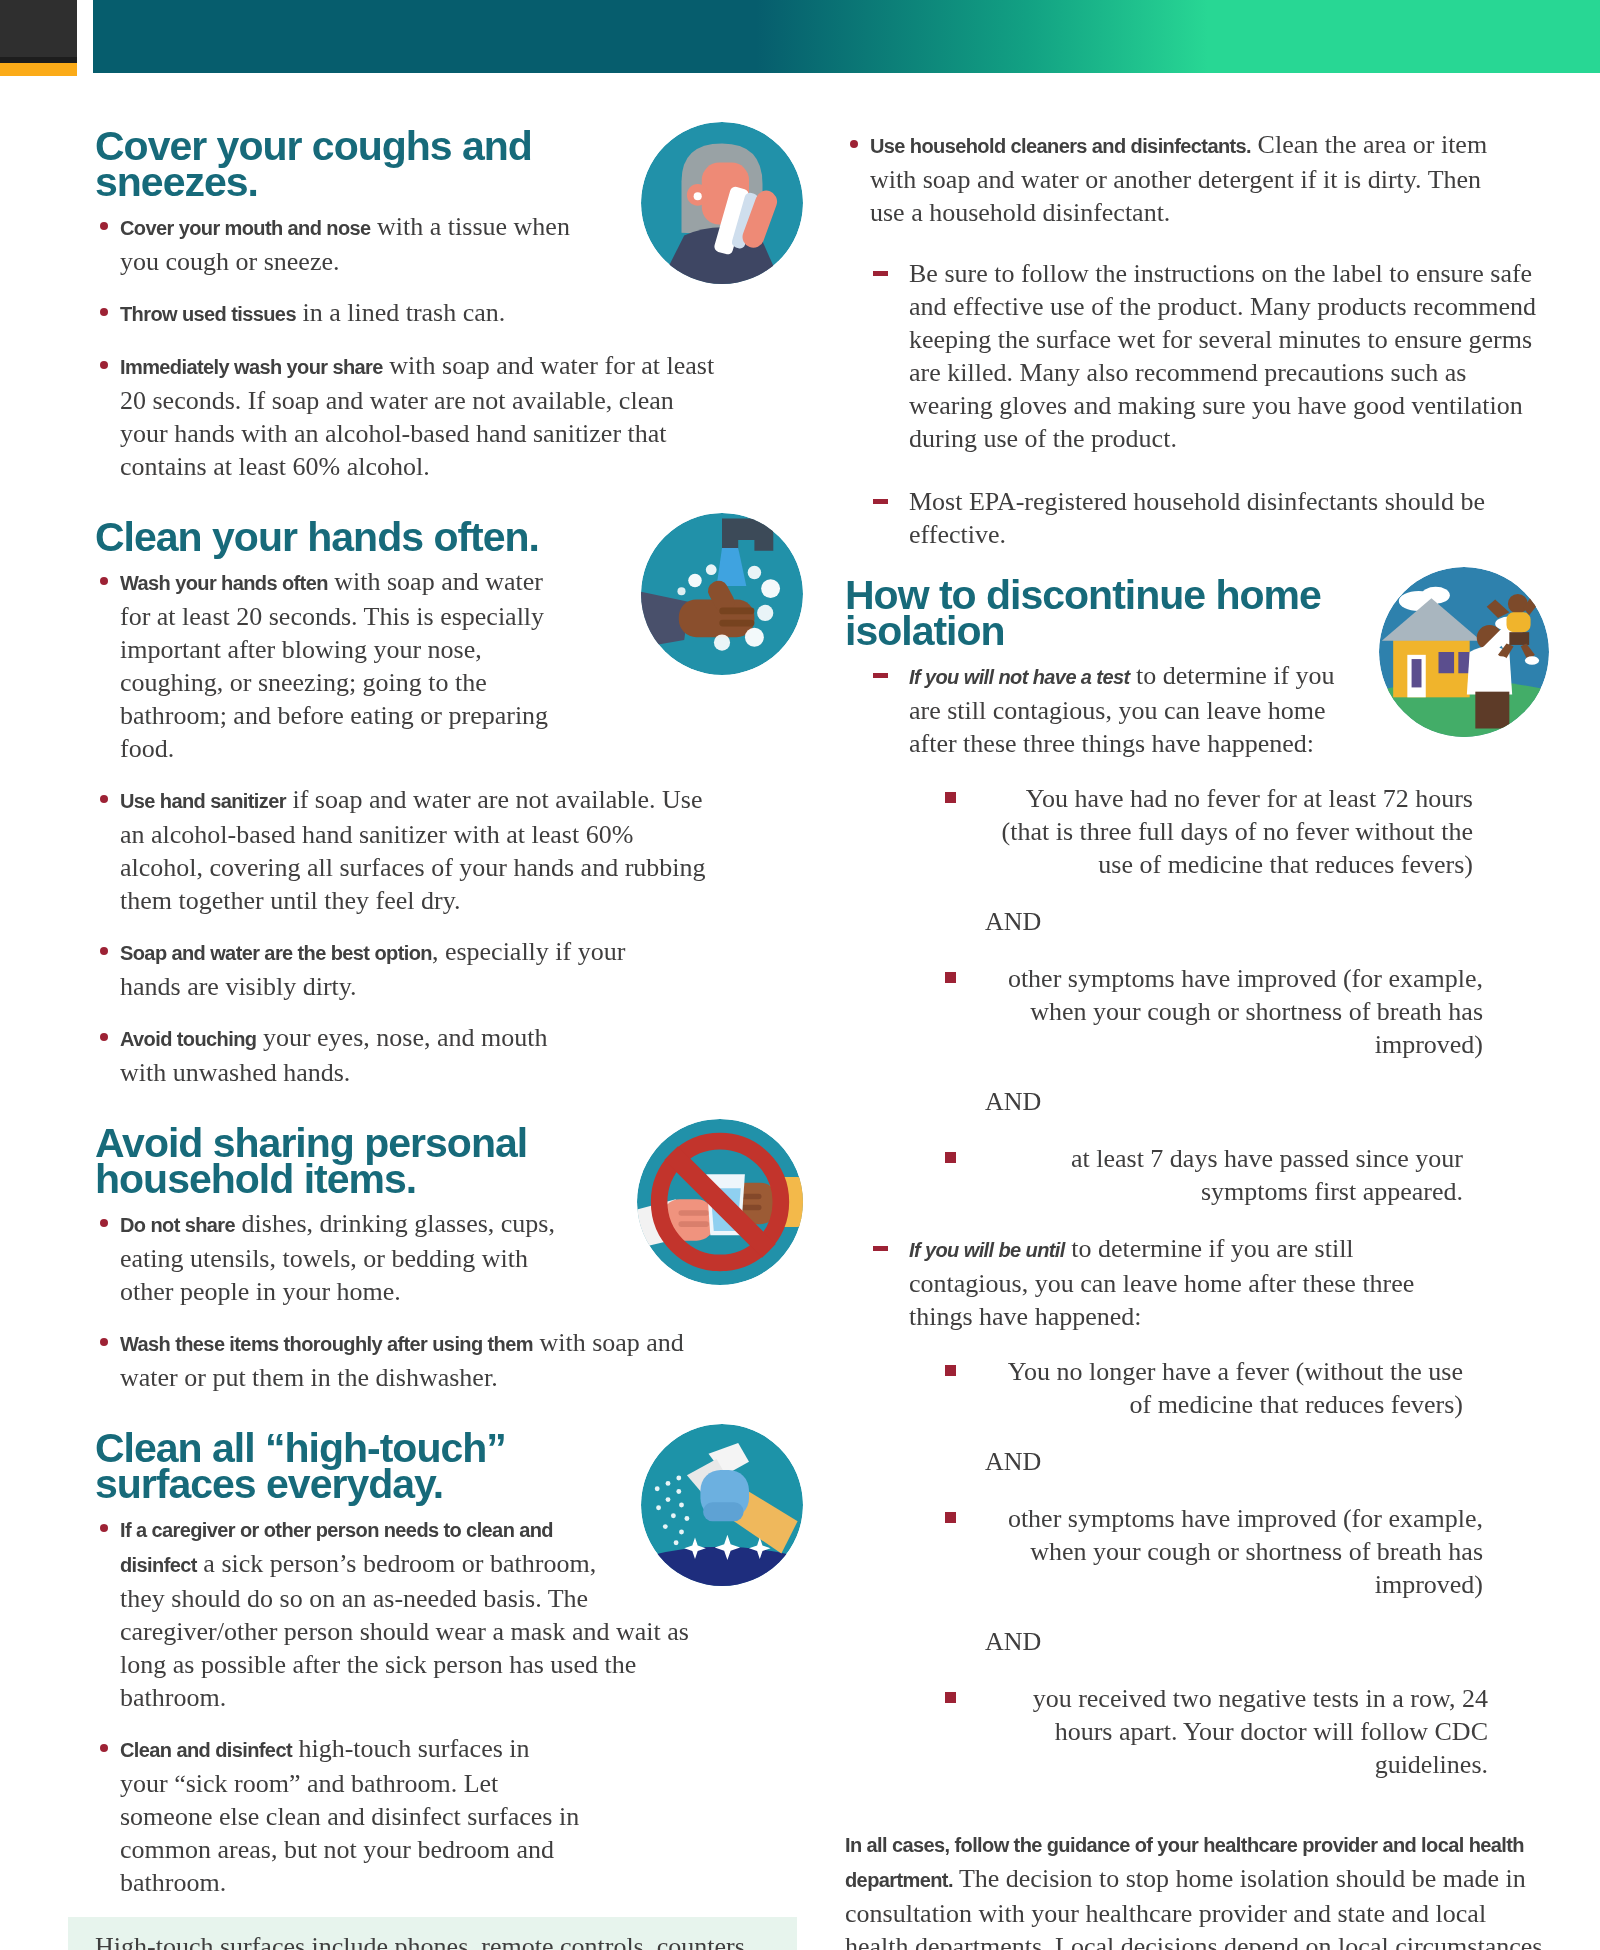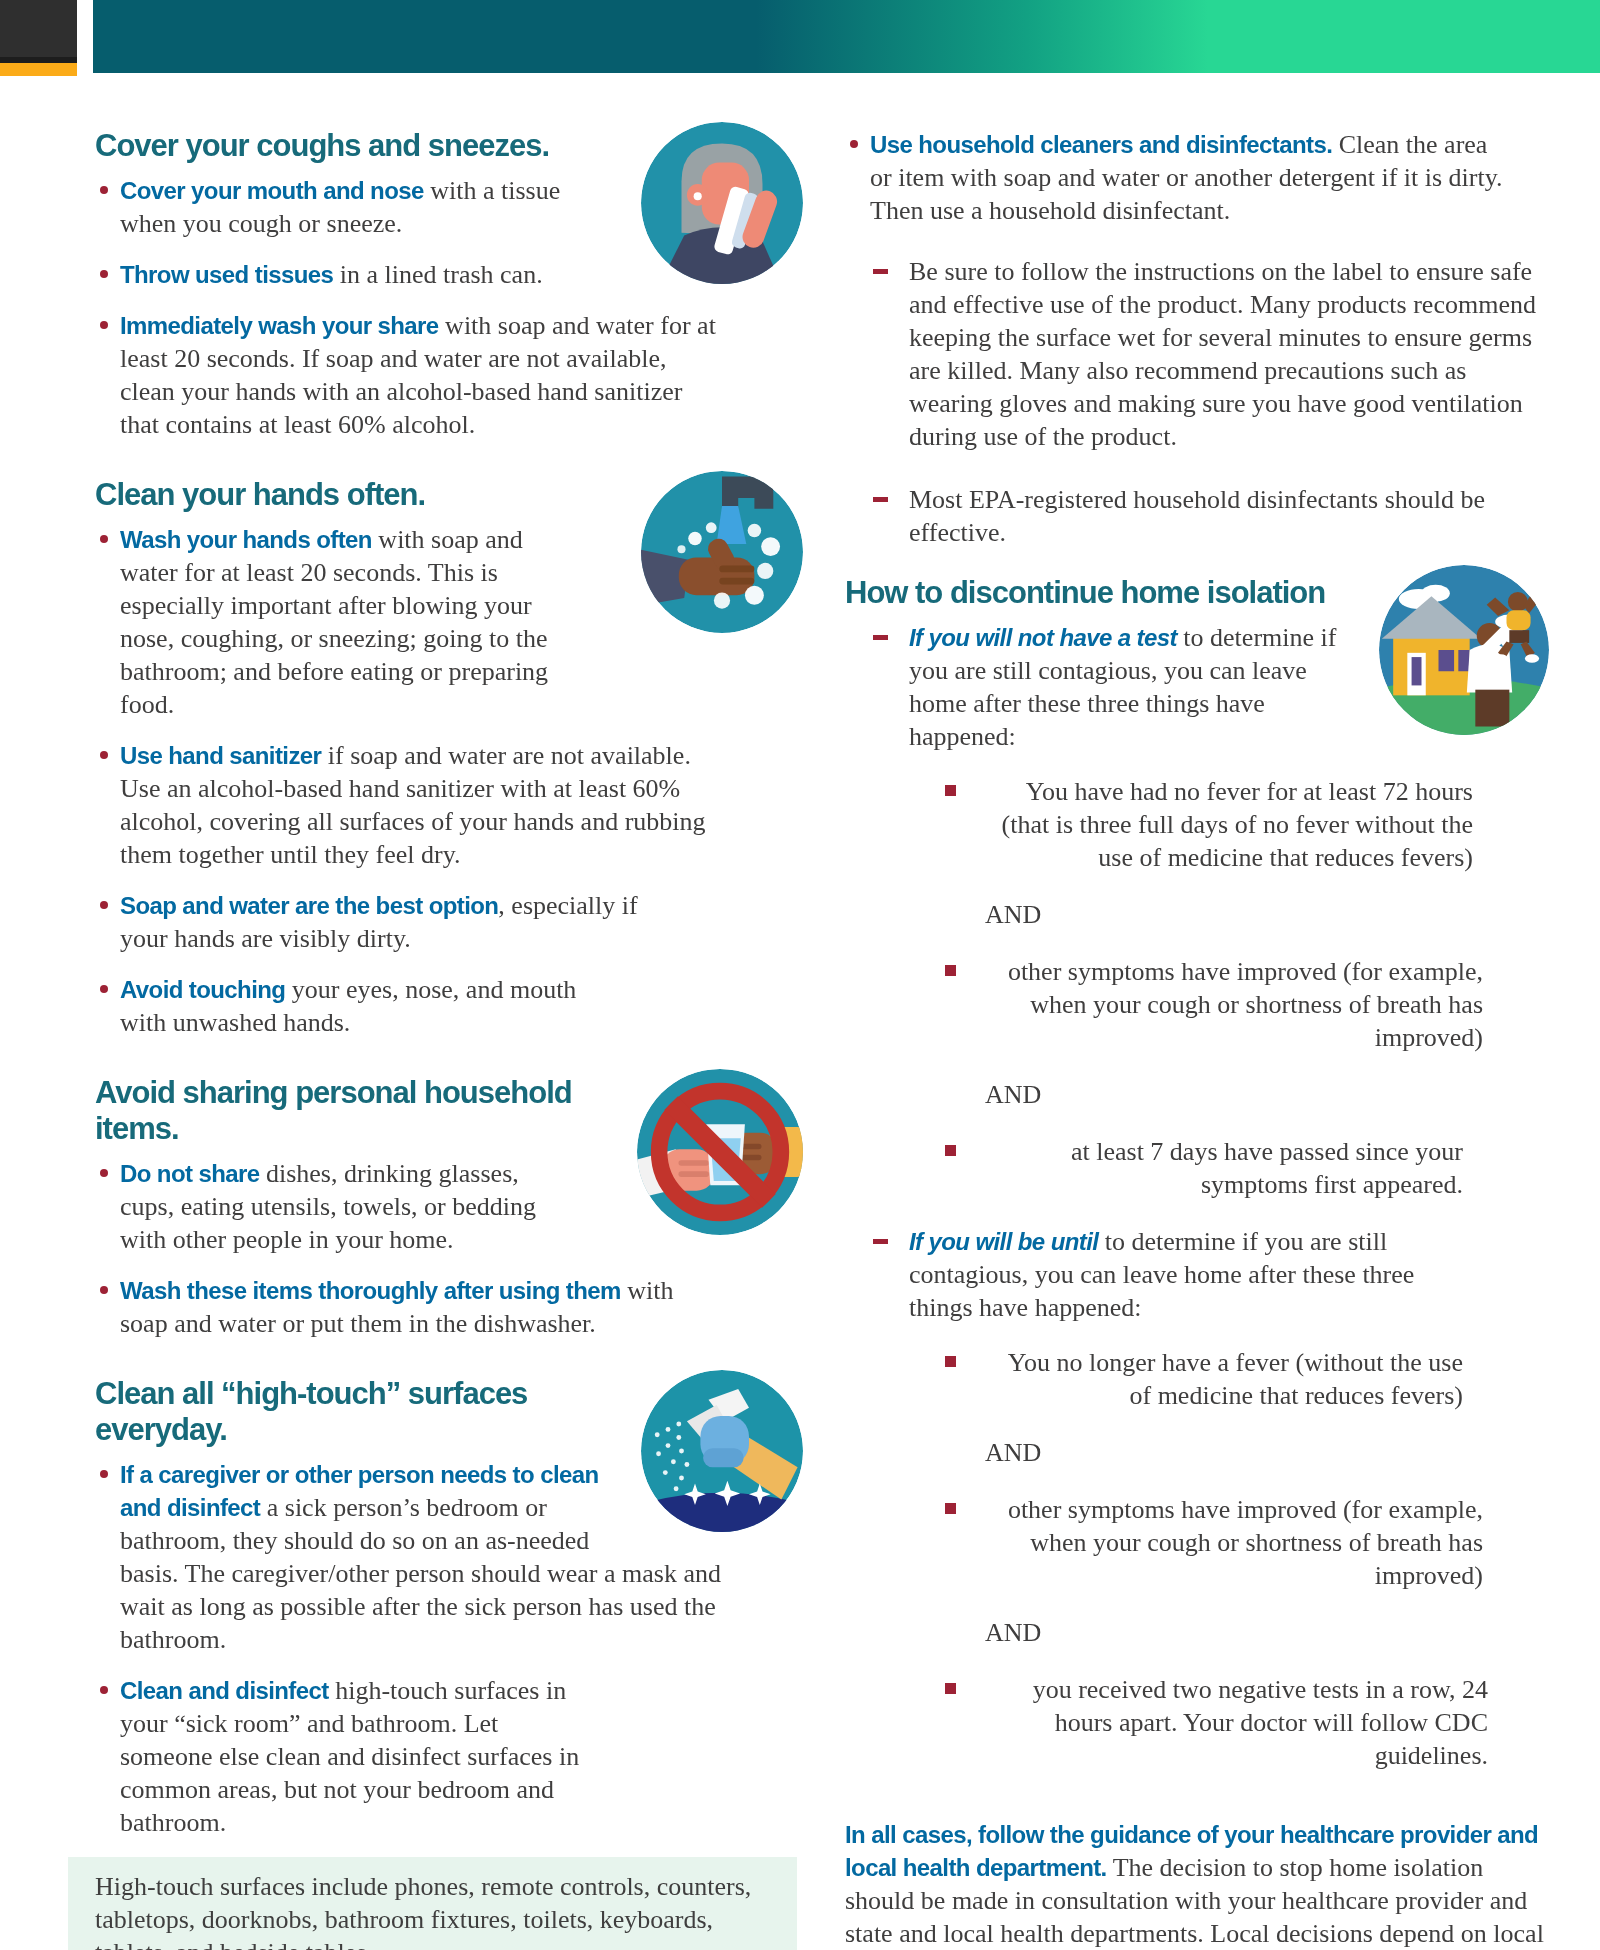--- a/index.html
+++ b/index.html
@@ -17,27 +17,27 @@
     background:linear-gradient(90deg,#065d6d 0%,#065d6d 44%,#12a183 62%,#28d794 74%,#28d794 100%);
   }
 
   
   .col { position:absolute; top:128px; }
   .col-left  { left:95px;  width:708px; }
   .col-right { left:845px; width:704px; }
 
   h2.schead {
     font-family:"Liberation Sans", sans-serif; font-weight:bold;
-    font-size:31px; line-height:36px; letter-spacing:-1px;
+    font-size:41px; line-height:36px; letter-spacing:-1px;
     color:#176a7a; margin:0 0 10px 0;
   }
   p, li { font-size:26px; line-height:33px; margin:0; }
   .bl {
     font-family:"Liberation Sans", sans-serif; font-weight:bold;
-    font-size:24px; letter-spacing:-0.6px; color:#0369a1;
+    font-size:20px; letter-spacing:-0.6px; color:#404040;
   }
   .it { font-style:italic; }
 
   ul.blist { list-style:none; margin:0; padding:0; }
   li.b { position:relative; margin:0 0 18px 0; }
   li.dot { padding-left:25px; }
   li.dot::before {
     content:""; position:absolute; left:5px; top:12px;
     width:8px; height:8px; border-radius:50%; background:#9d2235;
   }

